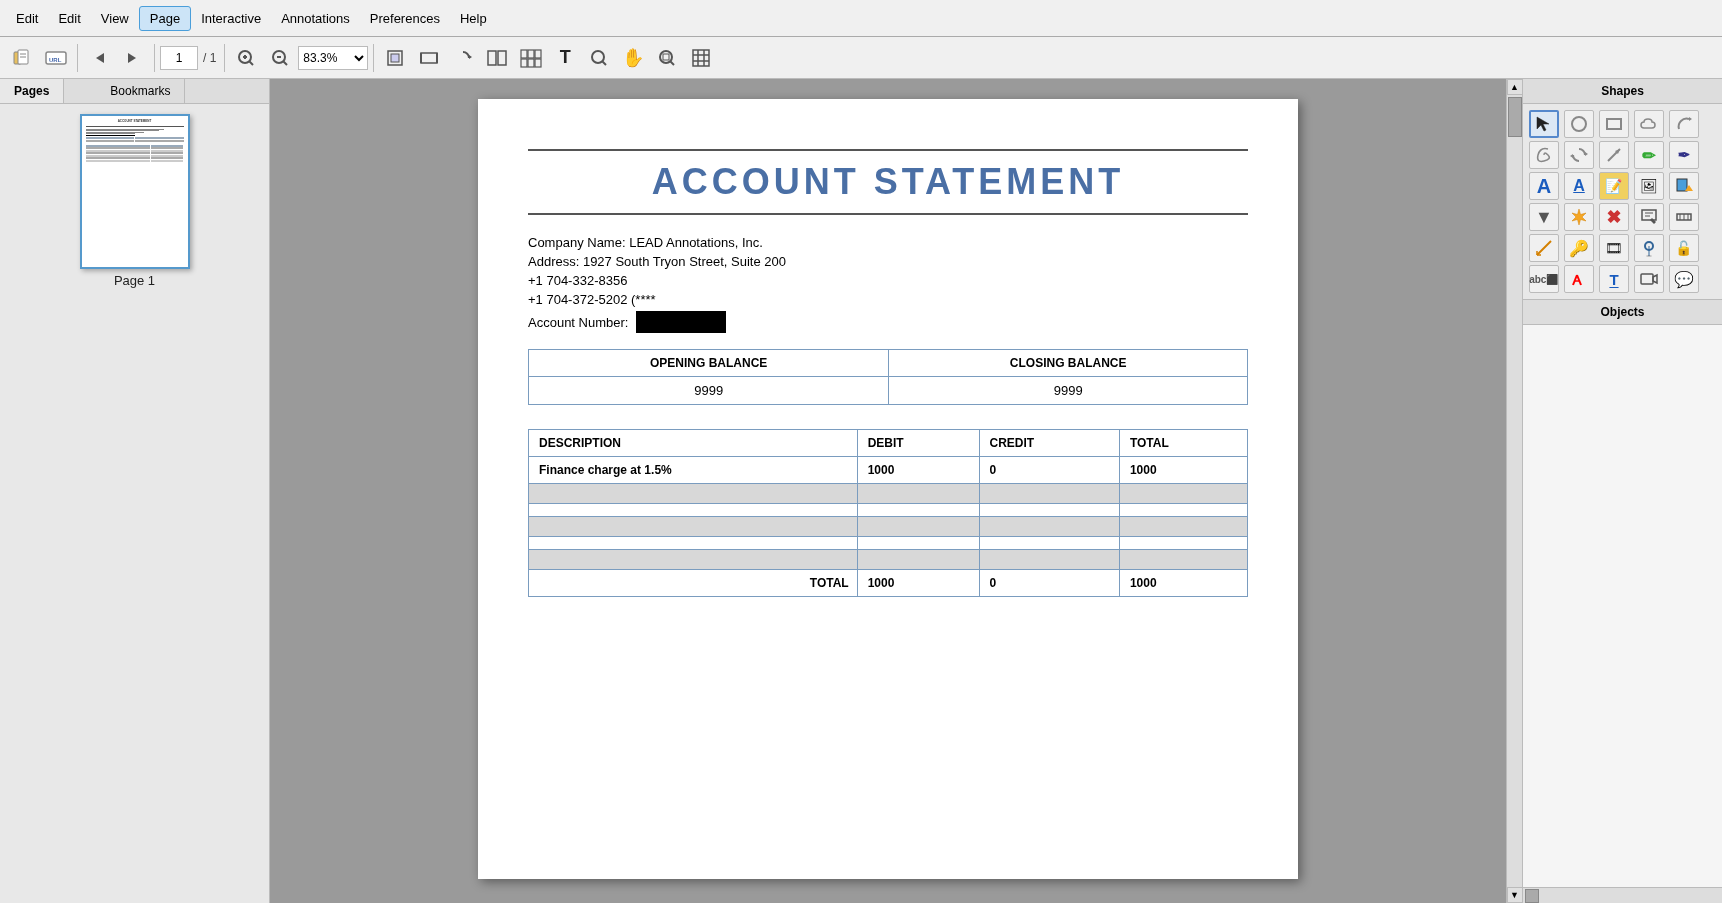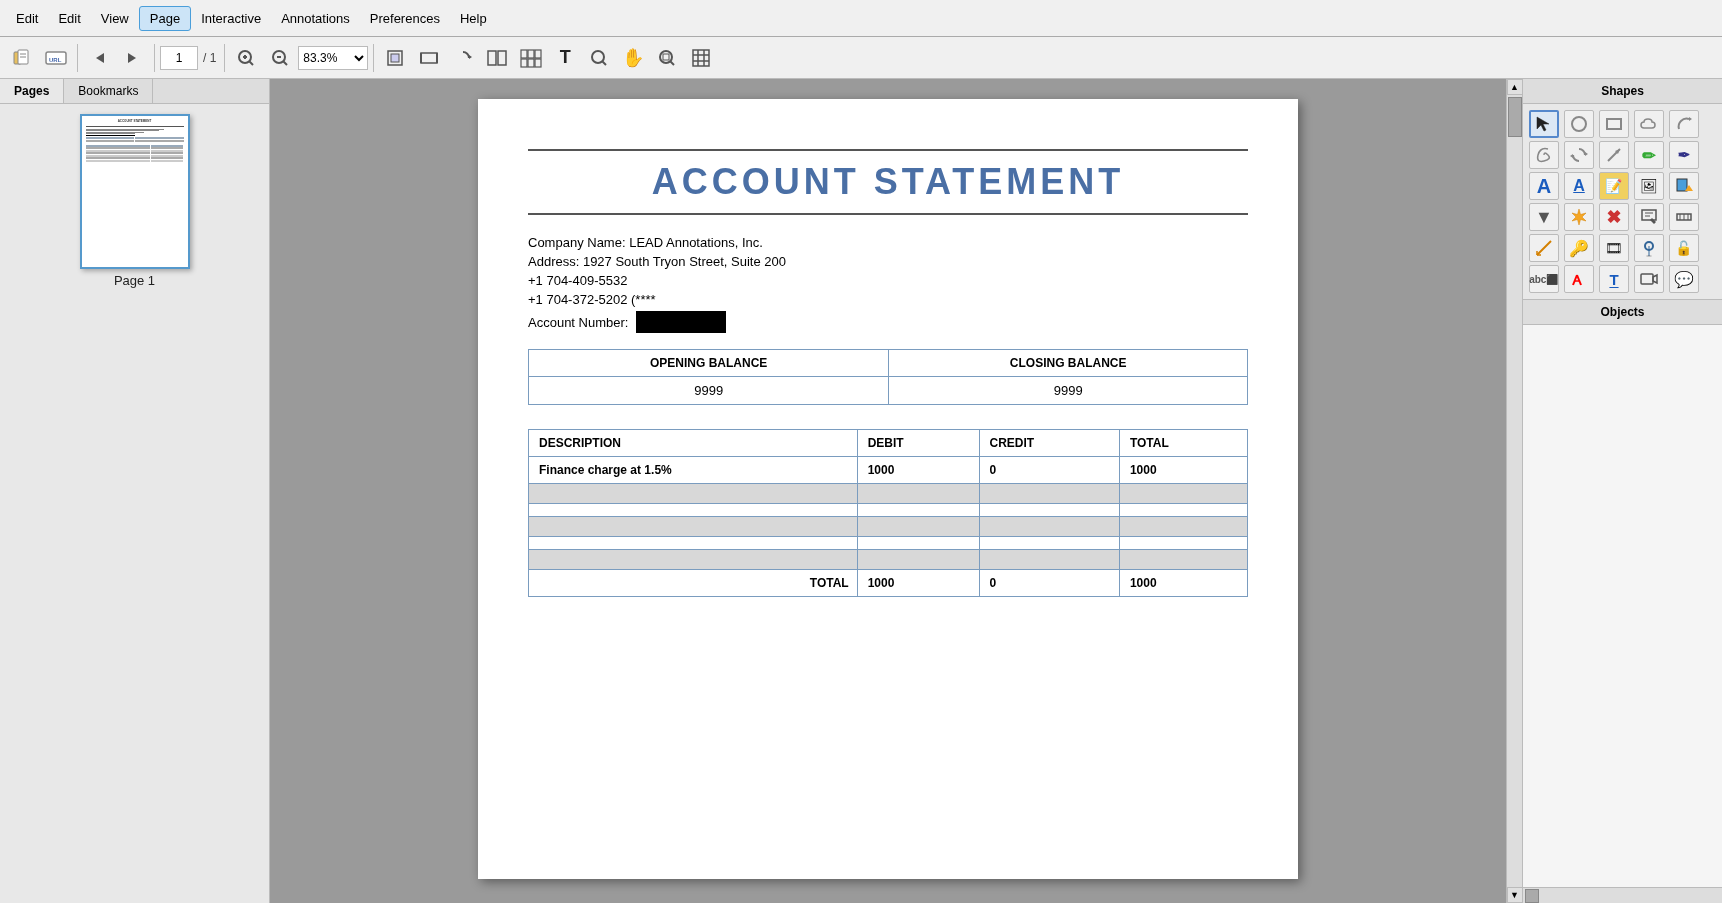--- a/index.html
+++ b/index.html
@@ -67,20 +67,21 @@
       width: 270px;
       background: #e8e8e8;
       border-right: 1px solid #bbb;
       display: flex;
       flex-direction: column;
     }
     #left-tabs {
       display: flex;
       background: #ddd;
       border-bottom: 1px solid #bbb;
+      gap: 32px;
     }
     .left-tab {
       padding: 5px 14px;
       cursor: pointer;
       font-size: 12px;
       border-right: 1px solid #bbb;
     }
     .left-tab.active {
       background: #e8e8e8;
       font-weight: bold;
@@ -541,21 +542,21 @@
 
       <hr class="doc-divider">
 
       <div class="doc-title">ACCOUNT STATEMENT</div>
 
       <hr class="doc-divider">
 
       <div class="doc-info">
         <div class="doc-info-row">Company Name: LEAD Annotations, Inc.</div>
         <div class="doc-info-row">Address: 1927 South Tryon Street, Suite 200</div>
-        <div class="doc-info-row">+1 704-409-5532</div>
+        <div class="doc-info-row">+1 704-332-8356</div>
         <div class="doc-info-row">+1 704-372-5202 (****</div>
         <div class="doc-info-row account-number-row">
           <span>Account Number:</span>
           <span class="account-number-redacted"></span>
         </div>
       </div>
 
       <table class="balance-table">
         <thead>
           <tr>

